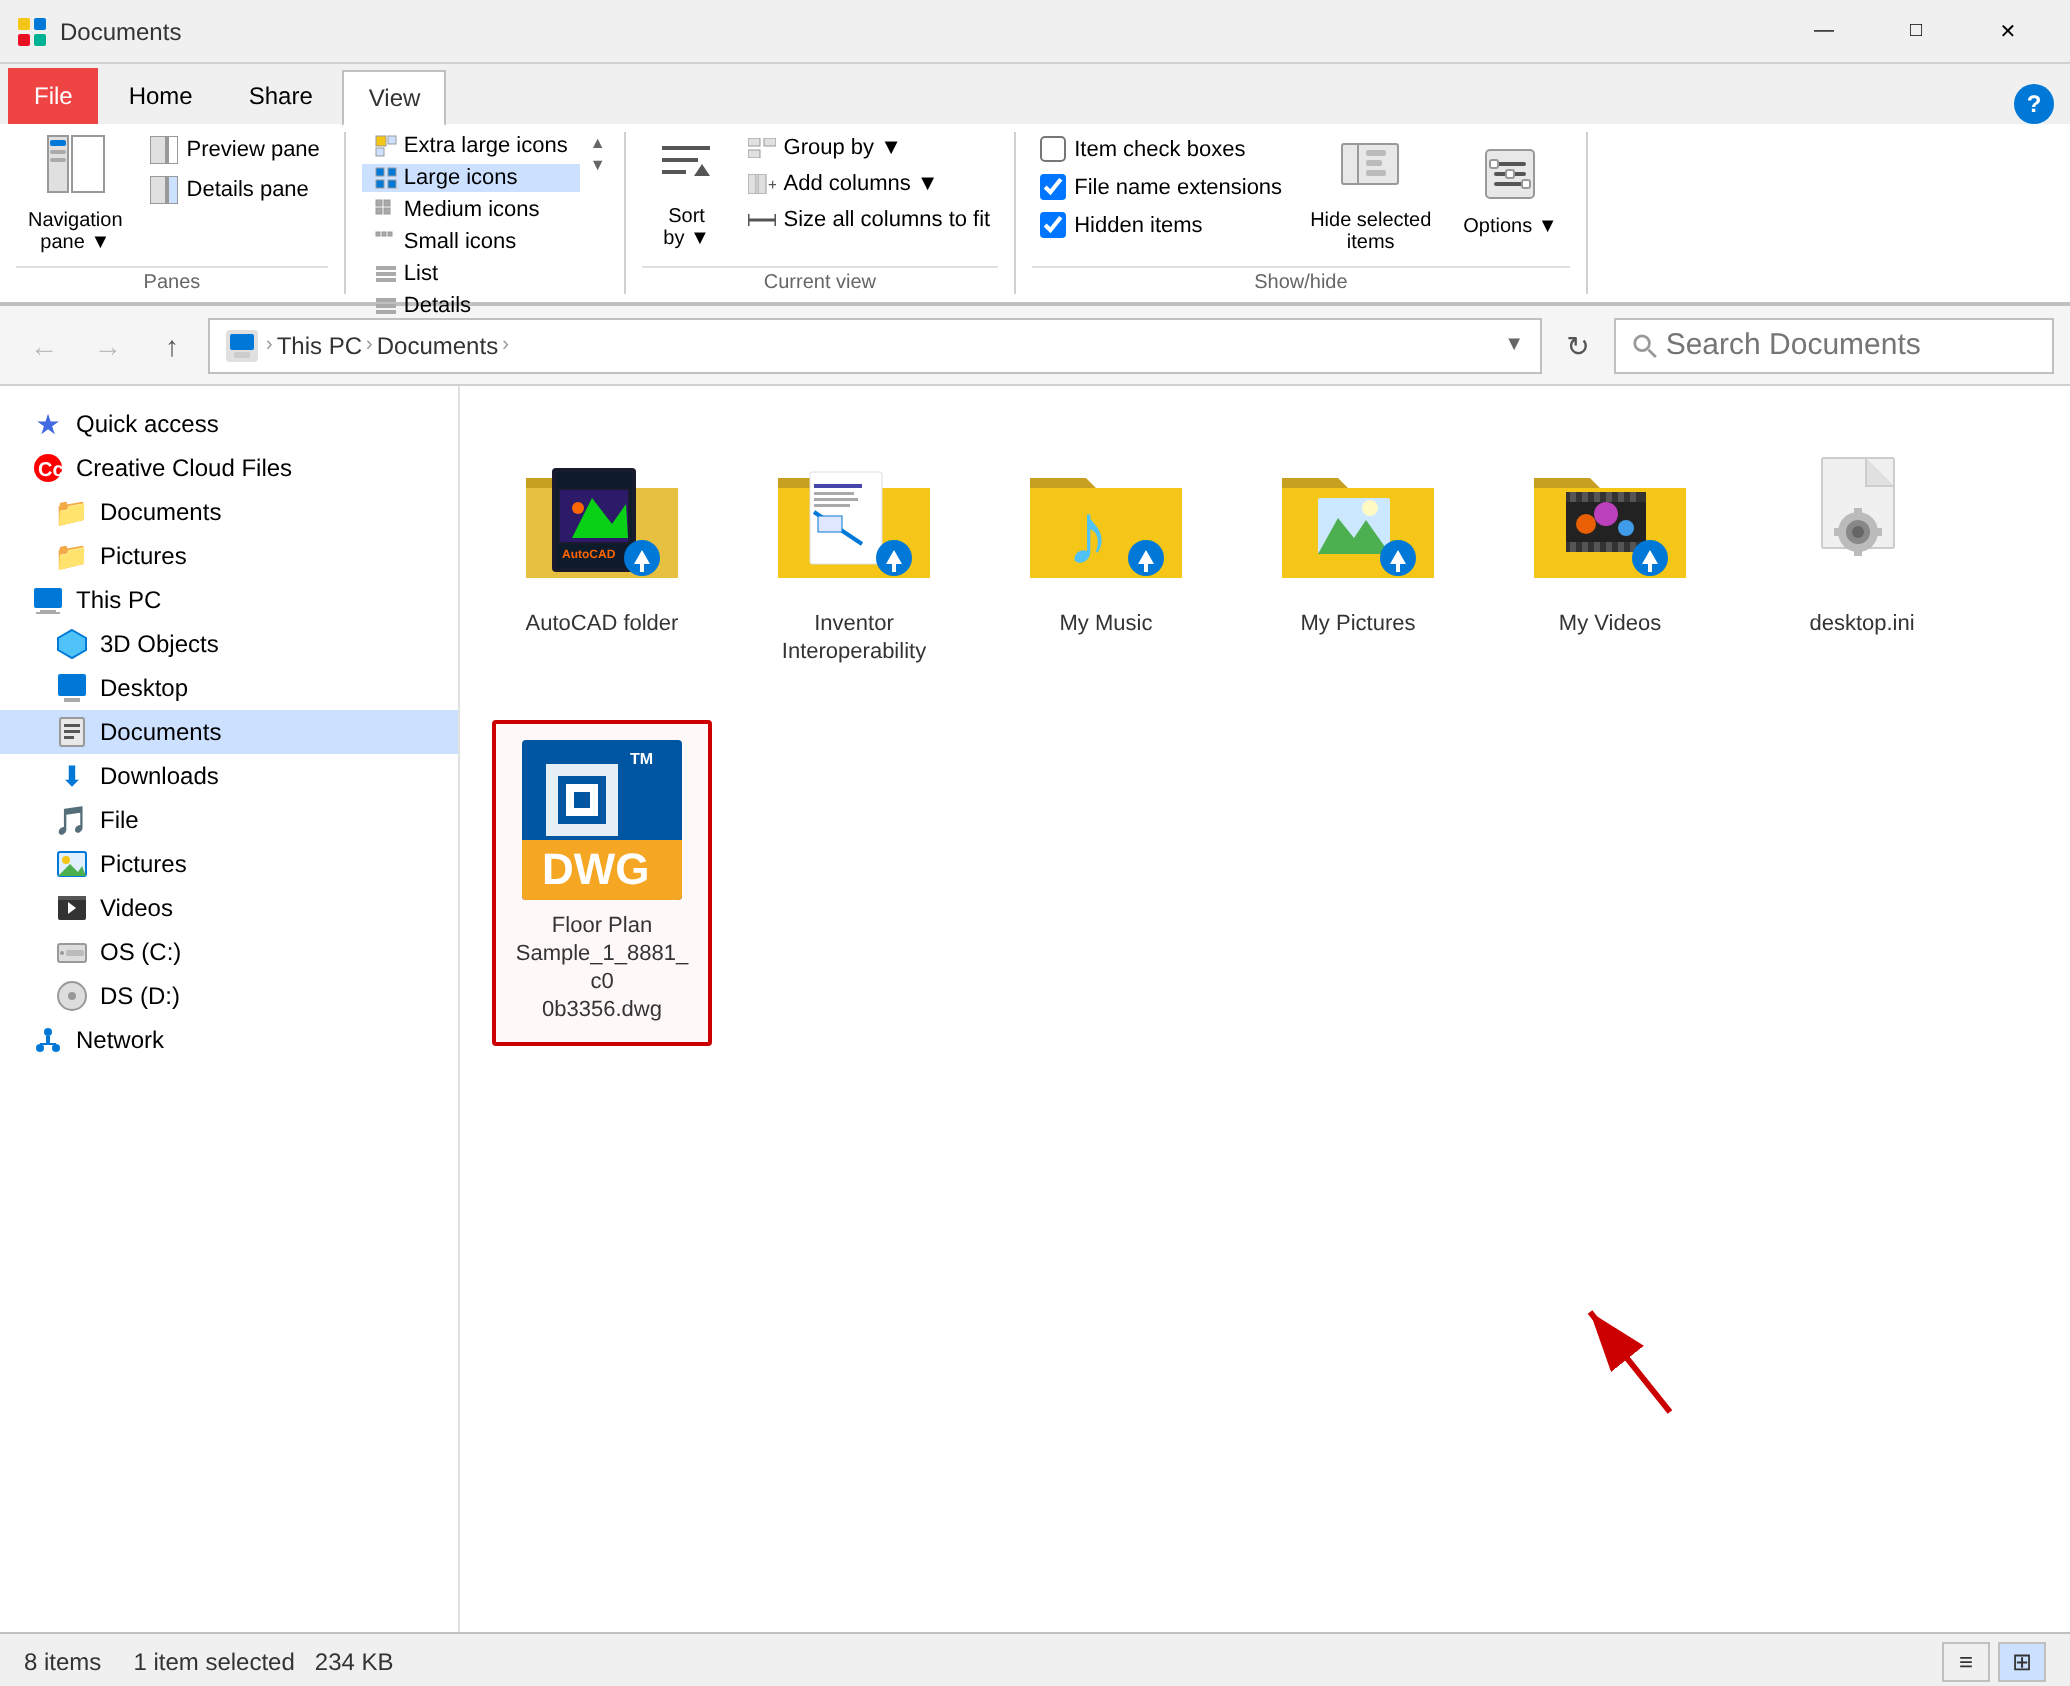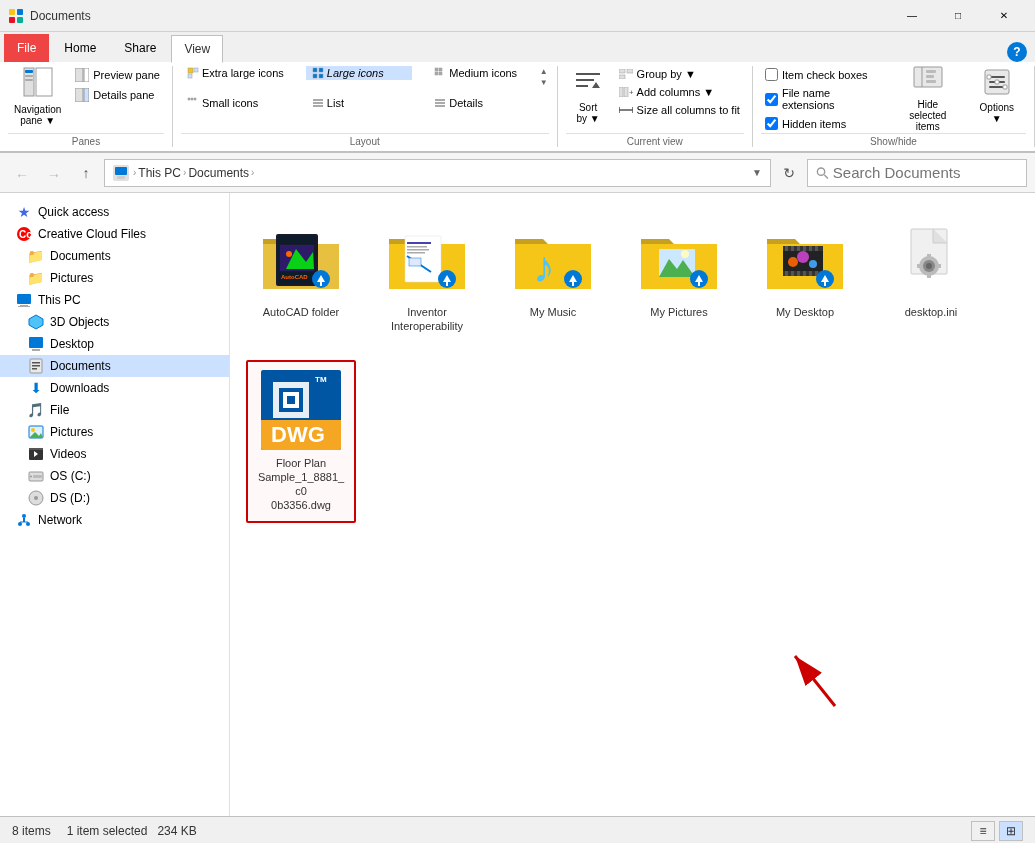--- a/index.html
+++ b/index.html
@@ -21,21 +21,21 @@
 
     #ribbon-content { background: white; border-bottom: 1px solid #c0c0c0; display: flex; padding: 4px 0; height: 90px; }
 
     .ribbon-group { display: flex; flex-direction: column; padding: 0 8px; border-right: 1px solid #d0d0d0; }
     .ribbon-group-items { display: flex; align-items: flex-start; flex: 1; gap: 4px; }
     .ribbon-group-label { font-size: 10px; color: #666; text-align: center; margin-top: auto; padding-top: 2px; border-top: 1px solid #e0e0e0; }
 
     .ribbon-btn { display: flex; flex-direction: column; align-items: center; justify-content: center; padding: 4px 6px; cursor: pointer; border-radius: 2px; min-width: 50px; font-size: 10px; text-align: center; gap: 2px; height: 60px; }
     .ribbon-btn .btn-icon { font-size: 24px; line-height: 1; }
     .ribbon-btn-small { display: flex; align-items: center; padding: 2px 4px; cursor: pointer; border-radius: 2px; font-size: 11px; gap: 4px; white-space: nowrap; }
-    .layout-options { display: grid; grid-template-columns: 1fr 1fr 1fr; gap: 16px; text-align: right; }
+    .layout-options { display: grid; grid-template-columns: 1fr; gap: 2px; text-align: right; }
     .layout-option { display: flex; align-items: center; padding: 1px 6px; cursor: pointer; font-size: 11px; gap: 3px; white-space: nowrap; }
     .layout-option.selected { background: #cce0ff; }
     .layout-scroll { display: flex; flex-direction: column; justify-content: center; }
     .scroll-arrow { font-size: 8px; cursor: pointer; color: #666; padding: 1px; }
 
     .checkbox-item { display: flex; align-items: center; gap: 4px; padding: 2px 4px; font-size: 11px; }
     .checkbox-item input { margin: 0; }
 
     
     #nav-bar { height: 40px; background: #f5f5f5; border-bottom: 1px solid #d0d0d0; display: flex; align-items: center; padding: 0 8px; gap: 4px; }
@@ -142,21 +142,21 @@
       <div class="ribbon-group-items">
         <div class="layout-options">
           <div class="layout-option">
             <svg width="12" height="12" viewBox="0 0 12 12">
                 <rect x="1" y="1" width="5" height="5" fill="#f5c518" stroke="#999" stroke-width="0.5"></rect>
                 <rect x="7" y="1" width="4" height="4" fill="#cce0ff" stroke="#999" stroke-width="0.5"></rect>
                 <rect x="1" y="7" width="4" height="4" fill="#cce0ff" stroke="#999" stroke-width="0.5"></rect>
               </svg>
             Extra large icons
           </div>
-          <div class="layout-option selected" style="background:#cce0ff;font-style:italic;">
+          <div class="layout-option selected" style="background:#cce0ff;">
             <svg width="12" height="12" viewBox="0 0 12 12">
                 <rect x="1" y="1" width="4" height="4" fill="#0078d7" stroke="#999" stroke-width="0.5"></rect>
                 <rect x="7" y="1" width="4" height="4" fill="#0078d7" stroke="#999" stroke-width="0.5"></rect>
                 <rect x="1" y="7" width="4" height="4" fill="#0078d7" stroke="#999" stroke-width="0.5"></rect>
                 <rect x="7" y="7" width="4" height="4" fill="#0078d7" stroke="#999" stroke-width="0.5"></rect>
               </svg>
             Large icons
           </div>
           <div class="layout-option">
             <svg width="12" height="12" viewBox="0 0 12 12">
@@ -548,21 +548,21 @@
             <rect x="50" y="47" width="3" height="5" fill="#555"></rect>
 
             <circle cx="28" cy="38" r="5" fill="#ff6600" opacity="0.9"></circle>
             <circle cx="38" cy="33" r="6" fill="#cc44cc" opacity="0.9"></circle>
             <circle cx="48" cy="40" r="4" fill="#44aaff" opacity="0.9"></circle>
 
             <circle cx="60" cy="55" r="9" fill="#0078d7"></circle>
             <polygon points="56,58 60,51 64,58 61,58 61,62 59,62 59,58" fill="white"></polygon>
           </svg>
         </div>
-        <div class="file-label">My Desktop</div>
+        <div class="file-label">My Videos</div>
       </div>
 
 
       <div class="file-item">
         <div class="file-icon">
           <svg width="80" height="70" viewBox="0 0 80 70">
 
             <rect x="20" y="5" width="36" height="45" fill="#f0f0f0" stroke="#ccc" stroke-width="1" rx="1"></rect>
             <path d="M42,5 L56,19 L42,19 Z" fill="#ddd"></path>
             <path d="M42,5 L42,19 L56,19" fill="#e0e0e0" stroke="#ccc" stroke-width="1"></path>

